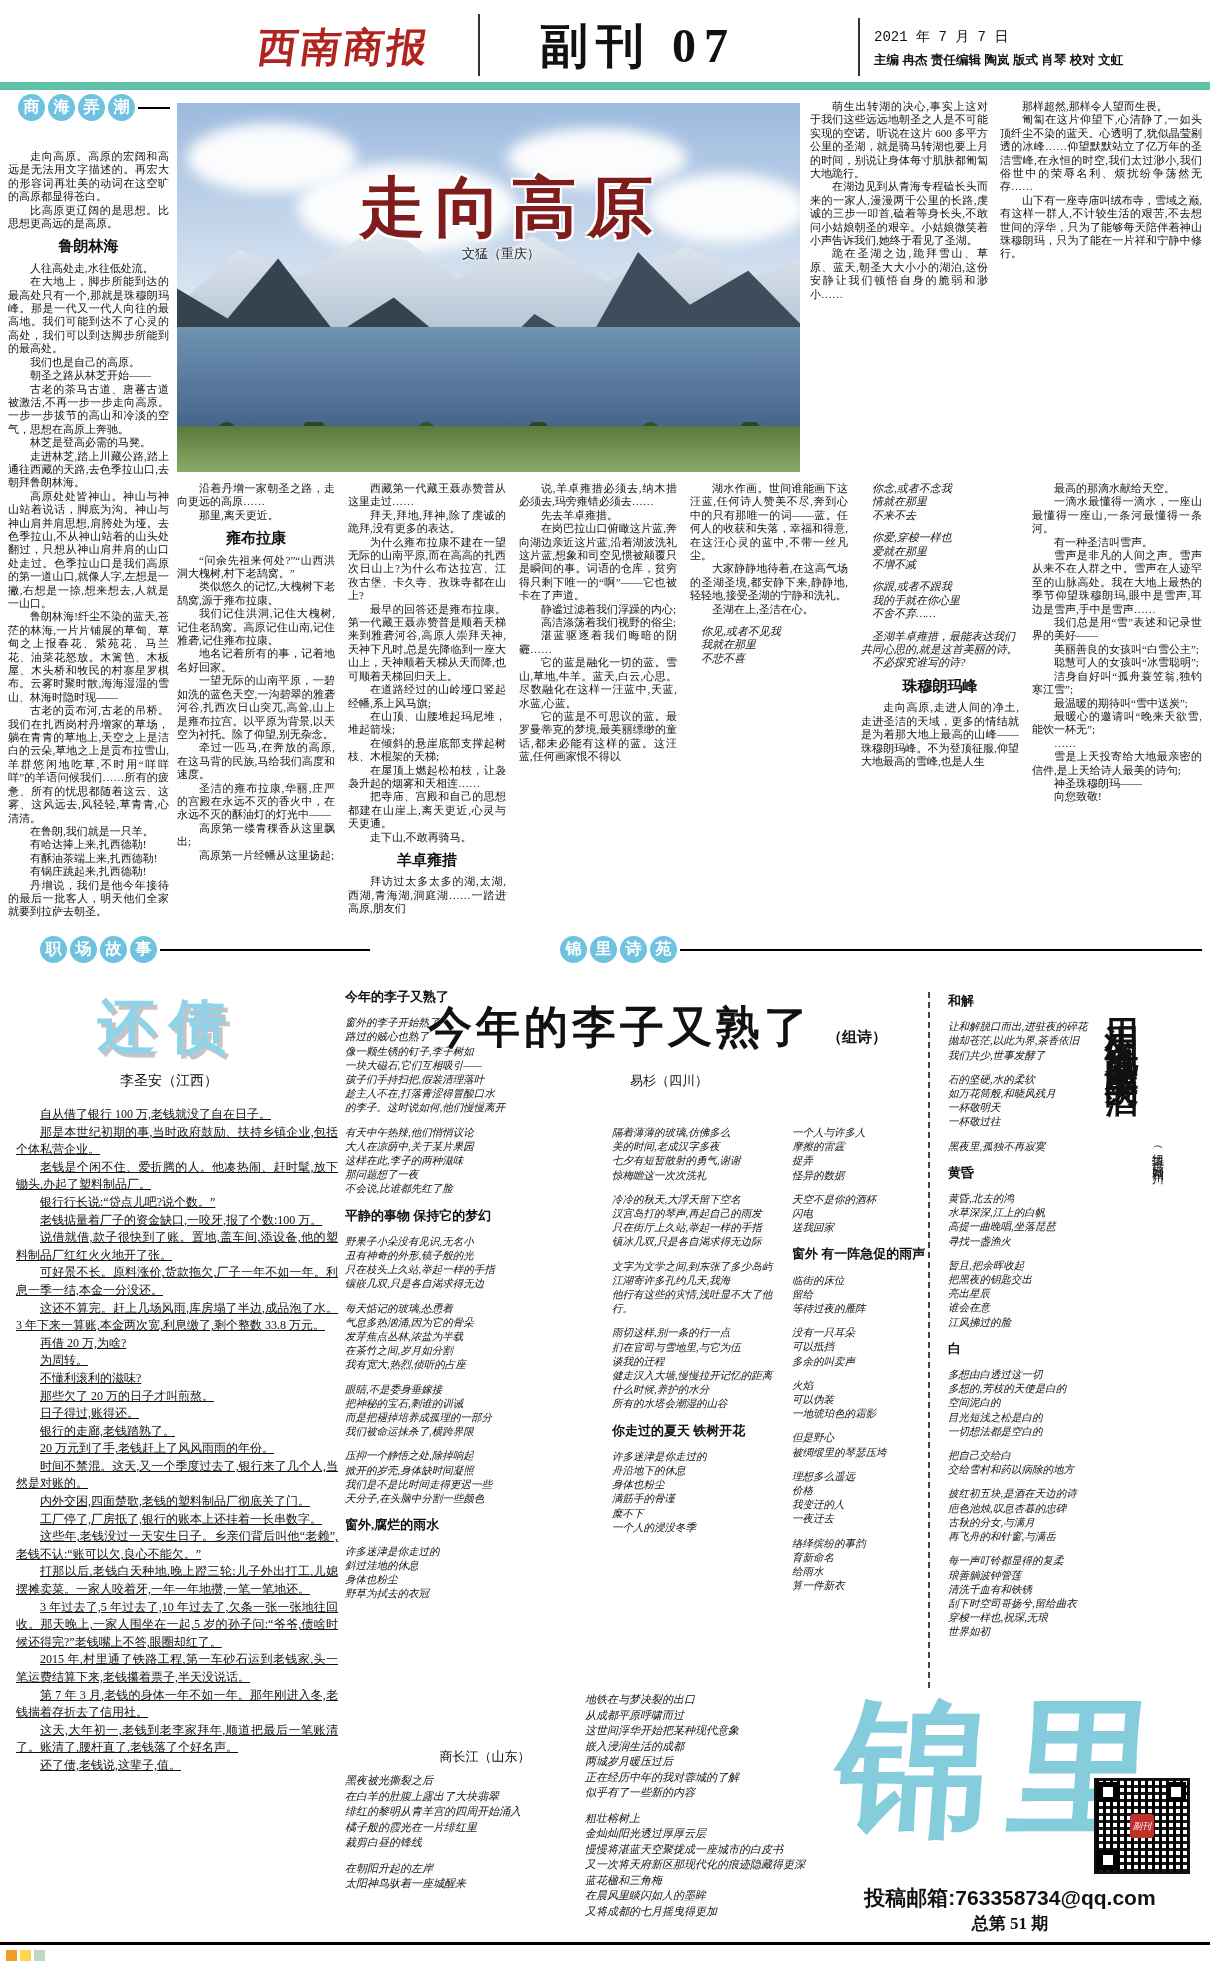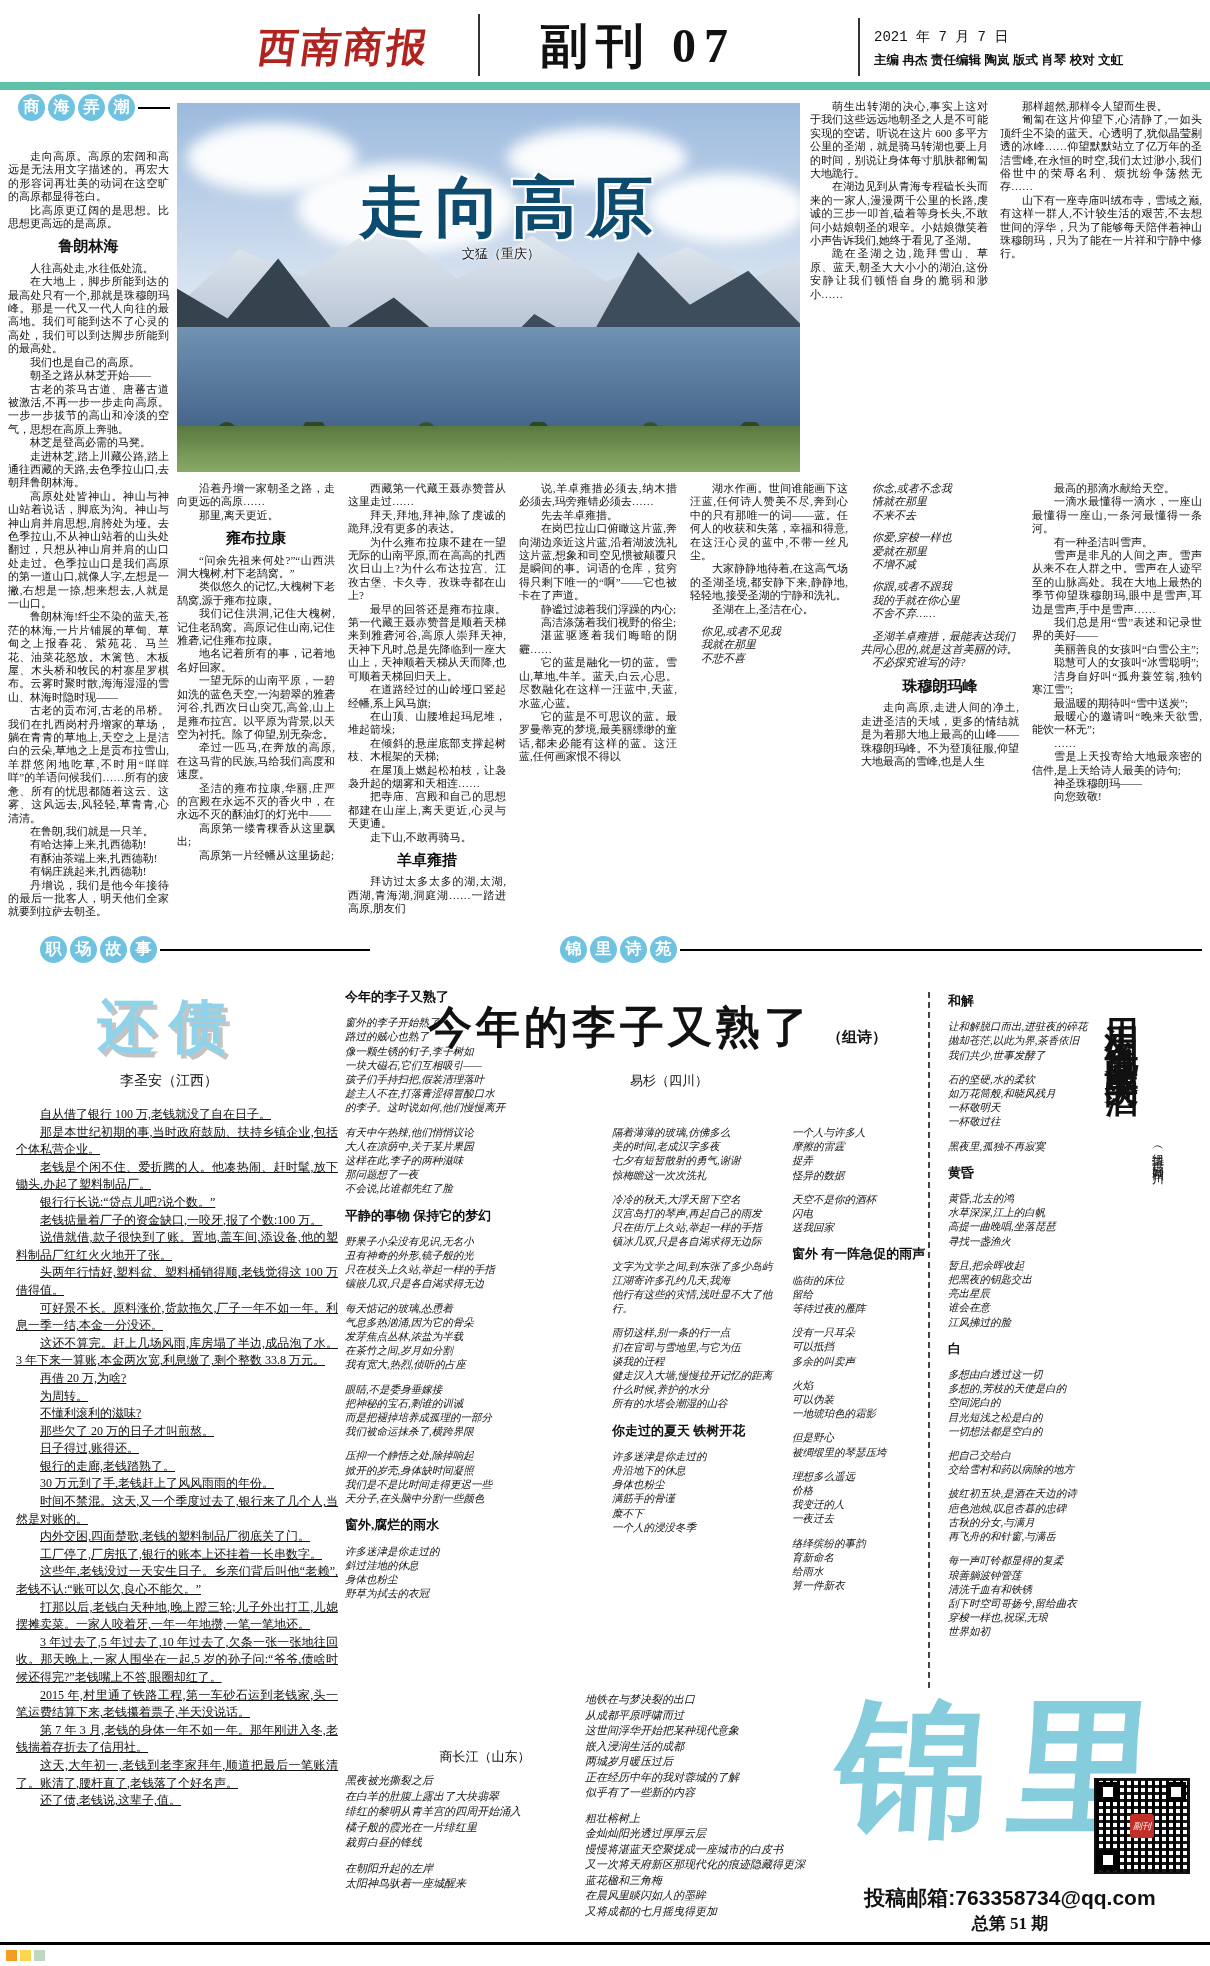--- a/index.html
+++ b/index.html
@@ -39,21 +39,21 @@
      clip-path:polygon(0 100%,18% 62%,34% 82%,50% 22%,66% 56%,84% 34%,100% 68%,100% 100%);}
   .lake{position:absolute;left:0;top:224px;width:100%;height:102px;background:linear-gradient(#7093b2,#45648a);}
   .meadow{position:absolute;left:0;bottom:0;width:100%;height:46px;background:linear-gradient(#59793f,#8aab66);}
   .trees{position:absolute;left:0;bottom:34px;width:100%;height:16px;
      background:radial-gradient(circle at 8% 60%,#2c4727 9px,transparent 10px),
                 radial-gradient(circle at 22% 50%,#2c4727 11px,transparent 12px),
                 radial-gradient(circle at 40% 60%,#33532c 9px,transparent 10px),
                 radial-gradient(circle at 58% 55%,#2c4727 10px,transparent 11px),
                 radial-gradient(circle at 76% 60%,#33532c 9px,transparent 10px),
                 radial-gradient(circle at 92% 55%,#2c4727 10px,transparent 11px);}
-  .photo-title{position:absolute;left:182px;top:60px;font-size:66px;font-weight:900;letter-spacing:10px;color:#0c4a6e;
+  .photo-title{position:absolute;left:182px;top:60px;font-size:66px;font-weight:900;letter-spacing:10px;color:#7f1d1d;
      text-shadow:0 0 2px #fff,0 0 4px #fff,2px 2px 0 #fff,-2px -2px 0 #fff,2px -2px 0 #fff,-2px 2px 0 #fff;}
   .photo-byline{position:absolute;left:285px;top:142px;font-size:13px;color:#1a1a1a;
      text-shadow:0 0 3px #fff,0 0 3px #fff;}
   
   .debt-title{position:absolute;left:8px;top:988px;width:322px;text-align:center;font-size:58px;font-weight:bold;
      color:#8fd3ea;font-family:"Liberation Sans",sans-serif;text-shadow:4px 4px 0 #c4c4c4;letter-spacing:14px;}
   .debt-byline{position:absolute;left:8px;top:1072px;width:322px;text-align:center;font-size:14px;}
   .bcol{position:absolute;font-size:12px;line-height:17.6px;overflow:hidden;}
   .bcol .para{margin:0;text-indent:2em;text-align:justify;}
   .poem{position:absolute;font-size:10.5px;line-height:14.2px;overflow:hidden;}
@@ -258,30 +258,29 @@
 
   <div class="debt-title">还债</div>
   <div class="debt-byline">李圣安（江西）</div>
   <div class="bcol" style="left:16px;top:1106px;width:322px;height:824px;text-decoration:underline;">
       <div class="para">自从借了银行 100 万,老钱就没了自在日子。</div>
       <div class="para">那是本世纪初期的事,当时政府鼓励、扶持乡镇企业,包括个体私营企业。</div>
       <div class="para">老钱是个闲不住、爱折腾的人。他凑热闹、赶时髦,放下锄头,办起了塑料制品厂。</div>
       <div class="para">银行行长说:“贷点儿吧?说个数。”</div>
       <div class="para">老钱掂量着厂子的资金缺口,一咬牙,报了个数:100 万。</div>
       <div class="para">说借就借,款子很快到了账。置地,盖车间,添设备,他的塑料制品厂红红火火地开了张。</div>
-      <div class="para">头两年行情好,塑料盆、塑料桶销得顺,老钱觉得这 100 万借得值。</div>
       <div class="para">可好景不长。原料涨价,货款拖欠,厂子一年不如一年。利息一季一结,本金一分没还。</div>
       <div class="para">这还不算完。赶上几场风雨,库房塌了半边,成品泡了水。3 年下来一算账,本金两次宽,利息缴了,剩个整数 33.8 万元。</div>
       <div class="para">再借 20 万,为啥?</div>
       <div class="para">为周转。</div>
       <div class="para">不懂利滚利的滋味?</div>
       <div class="para">那些欠了 20 万的日子才叫煎熬。</div>
       <div class="para">日子得过,账得还。</div>
       <div class="para">银行的走廊,老钱踏熟了。</div>
-      <div class="para">30 万元到了手,老钱赶上了风风雨雨的年份。</div>
+      <div class="para">20 万元到了手,老钱赶上了风风雨雨的年份。</div>
       <div class="para">时间不禁混。这天,又一个季度过去了,银行来了几个人,当然是对账的。</div>
       <div class="para">内外交困,四面楚歌,老钱的塑料制品厂彻底关了门。</div>
       <div class="para">工厂停了,厂房抵了,银行的账本上还挂着一长串数字。</div>
       <div class="para">这些年,老钱没过一天安生日子。乡亲们背后叫他“老赖”,老钱不认:“账可以欠,良心不能欠。”</div>
       <div class="para">打那以后,老钱白天种地,晚上蹬三轮;儿子外出打工,儿媳摆摊卖菜。一家人咬着牙,一年一年地攒,一笔一笔地还。</div>
       <div class="para">3 年过去了,5 年过去了,10 年过去了,欠条一张一张地往回收。那天晚上,一家人围坐在一起,5 岁的孙子问:“爷爷,债啥时候还得完?”老钱嘴上不答,眼圈却红了。</div>
       <div class="para">2015 年,村里通了铁路工程,第一车砂石运到老钱家,头一笔运费结算下来,老钱攥着票子,半天没说话。</div>
       <div class="para">第 7 年 3 月,老钱的身体一年不如一年。那年刚进入冬,老钱揣着存折去了信用社。</div>
       <div class="para">这天,大年初一,老钱到老李家拜年,顺道把最后一笔账清了。账清了,腰杆直了,老钱落了个好名声。</div>
       <div class="para">还了债,老钱说,这辈子,值。</div>

